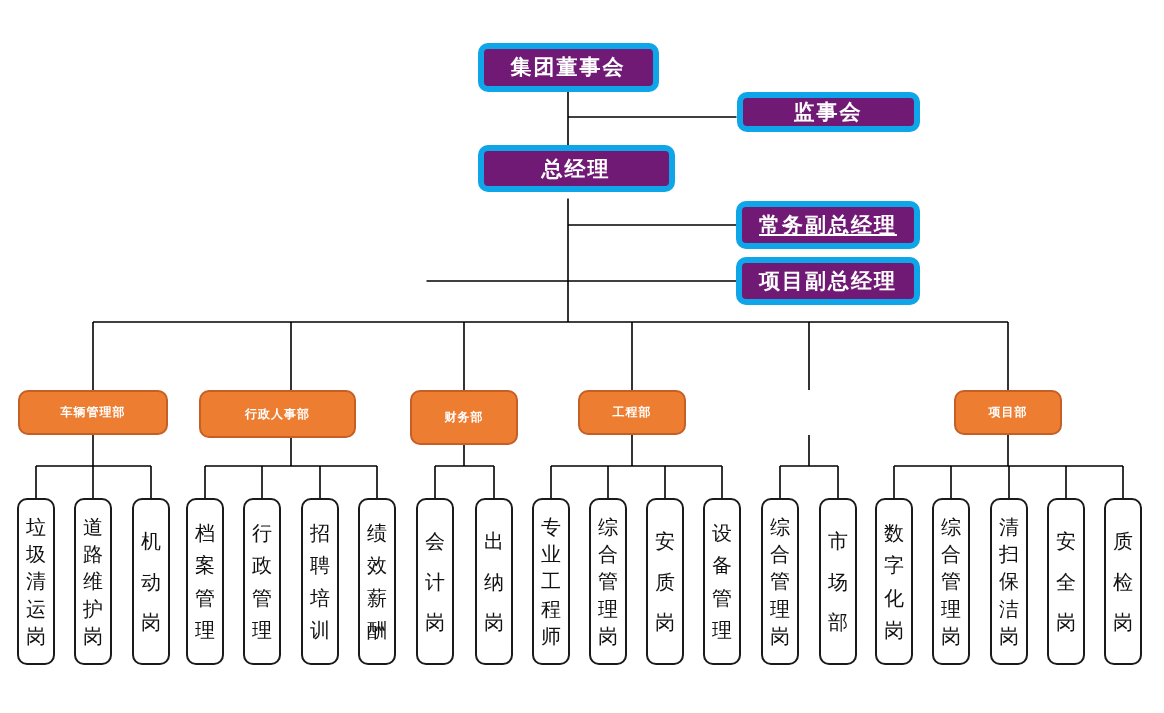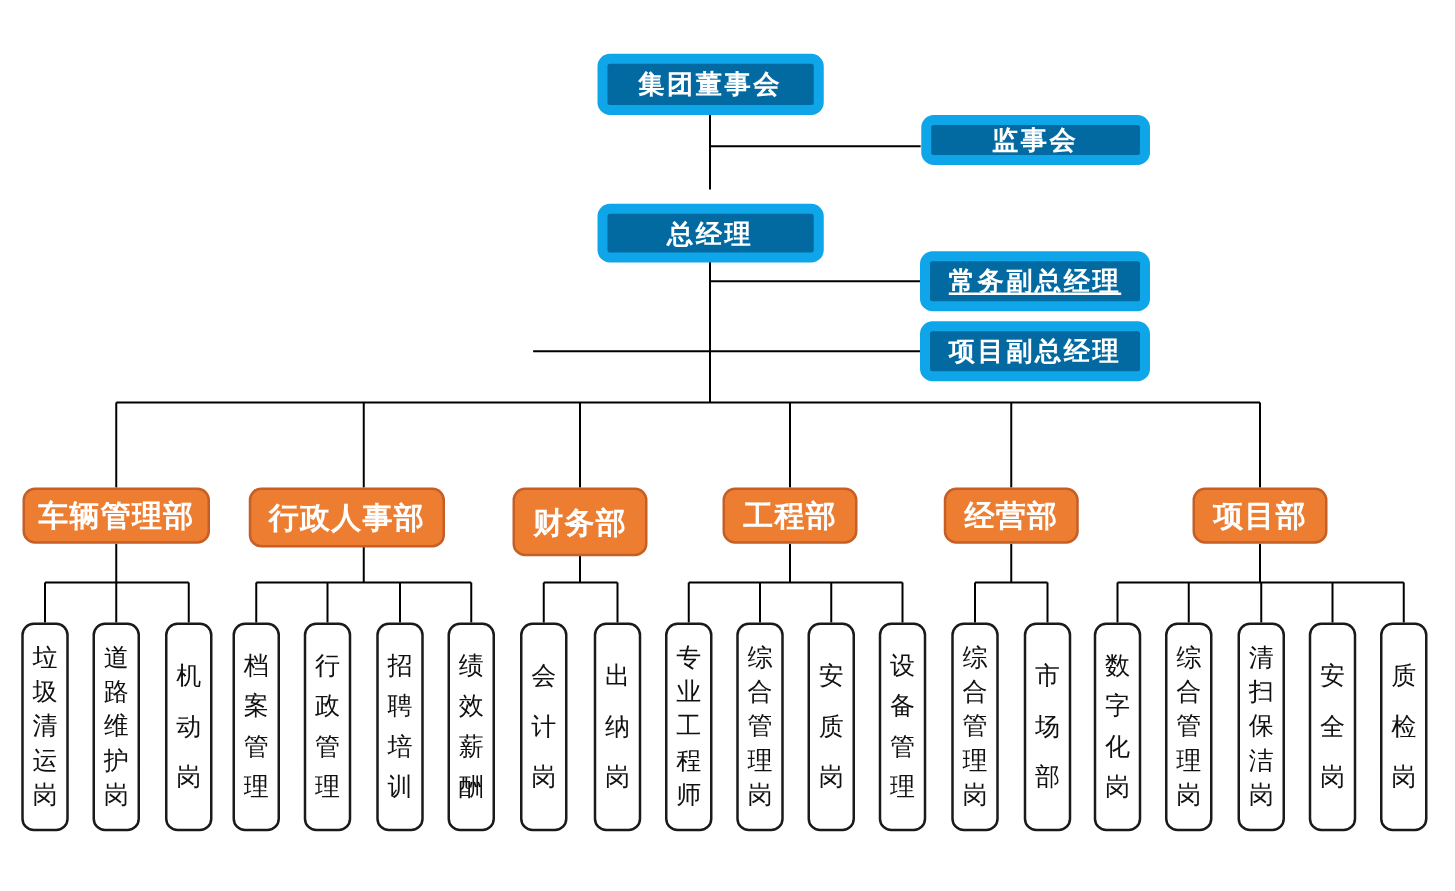--- a/index.html
+++ b/index.html
@@ -14,34 +14,34 @@
   #wires { position: absolute; left: 0; top: 0; width: 1164px; height: 713px; }
   .node {
     position: absolute;
     box-sizing: border-box;
     display: flex;
     align-items: center;
     justify-content: center;
     text-align: center;
   }
   .exec-node {
-    background: #0369a1;
-    border: 8px solid #0ea5e9;
+    background: #701a75;
+    border: 6px solid #0ea5e9;
     border-radius: 10px;
     color: #ffffff;
     font-size: 21px;
     font-weight: bold;
     letter-spacing: 2px;
   }
   .dept-node {
     background: #ED7D31;
     border: 2px solid #C55F26;
     border-radius: 10px;
     color: #ffffff;
-    font-size: 24px;
+    font-size: 12px;
     font-weight: bold;
     letter-spacing: 1px;
   }
   .pos-node {
     background: #ffffff;
     border: 2px solid #1a1a1a;
     border-radius: 10px;
     color: #111111;
     font-size: 20px;
     flex-direction: column;
@@ -103,21 +103,21 @@
       <line x1="894" y1="466" x2="1123" y2="466" stroke="#000000" stroke-width="1.6"></line>
       <line x1="894" y1="466" x2="894" y2="498" stroke="#000000" stroke-width="1.6"></line>
       <line x1="951" y1="466" x2="951" y2="498" stroke="#000000" stroke-width="1.6"></line>
       <line x1="1009" y1="466" x2="1009" y2="498" stroke="#000000" stroke-width="1.6"></line>
       <line x1="1066" y1="466" x2="1066" y2="498" stroke="#000000" stroke-width="1.6"></line>
       <line x1="1123" y1="466" x2="1123" y2="498" stroke="#000000" stroke-width="1.6"></line>
     </svg>
 
 <div class="node exec-node" style="left: 477.5px; top: 42.5px; width: 181px; height: 49px;">集团董事会</div>
     <div class="node exec-node" style="left: 736.5px; top: 92px; width: 183px; height: 40px;">监事会</div>
-    <div class="node exec-node" style="left: 477.5px; top: 163px; width: 181px; height: 47px;">总经理</div>
+    <div class="node exec-node" style="left: 477.5px; top: 145px; width: 197px; height: 47px;">总经理</div>
     <div class="node exec-node" style="left: 736px; top: 201px; width: 184px; height: 48px; text-decoration: underline;">常务副总经理</div>
     <div class="node exec-node" style="left: 736px; top: 257px; width: 184px; height: 48px;">项目副总经理</div>
     <div class="node dept-node" style="left: 18px; top: 390px; width: 150px; height: 45px;">车辆管理部</div>
     <div class="node pos-node" style="left: 17px; top: 498px; width: 38px; height: 167px;">
       <div class="char-col">
         <span>垃</span>
         <span>圾</span>
         <span>清</span>
         <span>运</span>
         <span>岗</span>
@@ -214,21 +214,20 @@
       </div>
     </div>
     <div class="node pos-node" style="left: 703px; top: 498px; width: 38px; height: 167px;">
       <div class="char-col">
         <span>设</span>
         <span>备</span>
         <span>管</span>
         <span>理</span>
       </div>
     </div>
-    <div class="node dept-node" style="left: 755px; top: 390px; width: 108px; height: 45px;">经营部</div>
     <div class="node pos-node" style="left: 761px; top: 498px; width: 38px; height: 167px;">
       <div class="char-col">
         <span>综</span>
         <span>合</span>
         <span>管</span>
         <span>理</span>
         <span>岗</span>
       </div>
     </div>
     <div class="node pos-node" style="left: 819px; top: 498px; width: 38px; height: 167px;">

